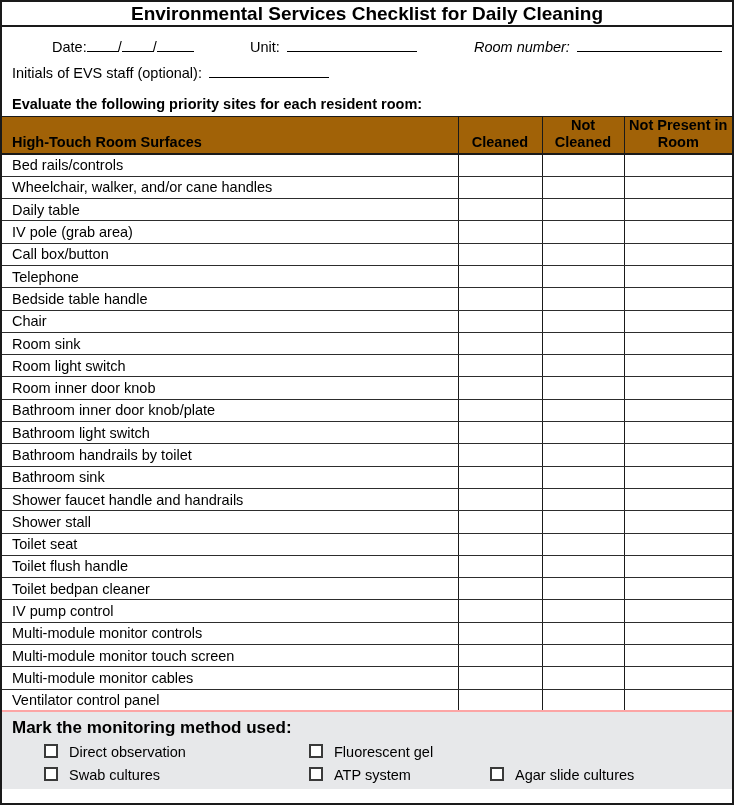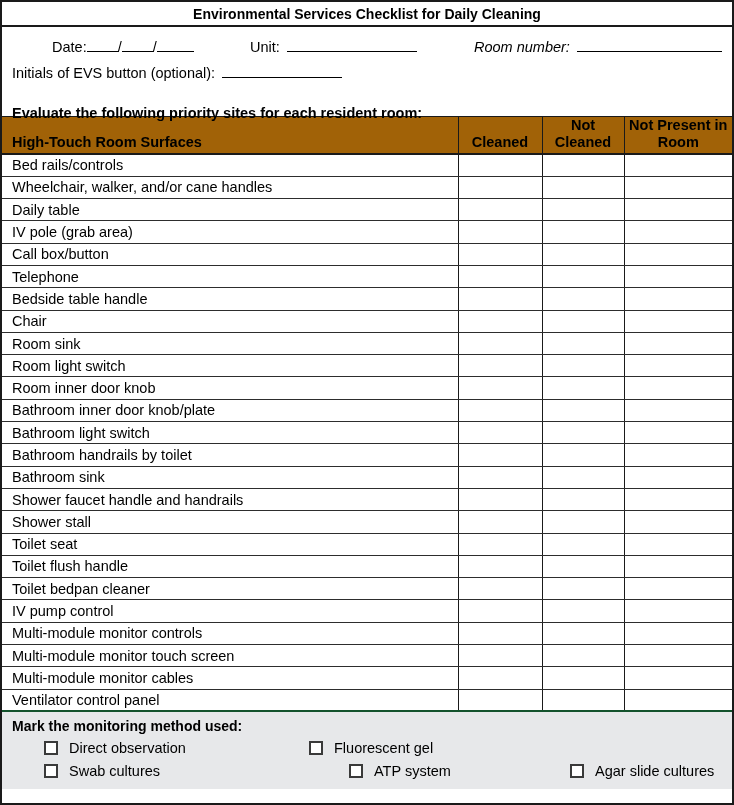--- a/index.html
+++ b/index.html
@@ -18,21 +18,21 @@
   }
 
   
   .title-bar {
     height: 25px;
     border-bottom: 2px solid #1a1a1a;
     display: flex;
     align-items: center;
     justify-content: center;
     font-weight: bold;
-    font-size: 14px;
+    font-size: 19px;
   }
 
   
   .info-section {
     height: 78px;
     padding: 0 0 0 10px;
     font-size: 14.5px;
   }
   .info-row1 { display: flex; align-items: flex-end; margin-top: 11px; margin-left: 40px; }
   .fg-date { width: 198px; }
@@ -43,21 +43,21 @@
     border-bottom: 1.5px solid #000;
     height: 14px;
     vertical-align: baseline;
   }
   .blank-date { width: 31px; }
   .blank-date3 { width: 37px; }
   .blank-unit { width: 130px; margin-left: 7px; }
   .blank-room { width: 145px; margin-left: 7px; }
   .blank-initials { width: 120px; margin-left: 7px; }
   .info-row2 { margin-top: 9px; }
-  .info-row3 { margin-top: 24px; font-weight: bold; font-size: 14.5px; }
+  .info-row3 { margin-top: 15px; font-weight: bold; font-size: 14.5px; }
 
   
   table.checklist {
     width: 100%;
     border-collapse: collapse;
     table-layout: fixed;
     font-size: 14.5px;
   }
   table.checklist col.c-label { width: 456px; }
   table.checklist col.c-cleaned { width: 84px; }
@@ -88,33 +88,33 @@
     height: 22.3px;
     border-bottom: 1px solid #2d2d2d;
     padding: 0;
   }
   table.checklist tbody td.row-label {
     padding-left: 10px;
     text-align: left;
     white-space: nowrap;
     overflow: hidden;
   }
-  table.checklist tbody tr:last-child td { border-bottom: 2px solid #14532d; }
+  table.checklist tbody tr:last-child td { border-bottom: 2px solid #fca5a5; }
 
   
   .monitoring {
     height: 77px;
     background: #e7e8ea;
     padding: 6px 0 0 10px;
     font-size: 14.5px;
   }
-  .mon-heading { font-weight: bold; font-size: 14px; }
+  .mon-heading { font-weight: bold; font-size: 17px; }
   .mon-row { display: flex; align-items: center; margin-top: 6px; padding-left: 32px; }
-  .mon-row2 { margin-top: 7px; gap: 40px; }
-  .mon-item { display: flex; align-items: center; }
+  .mon-row2 { margin-top: 7px; }
+  .mon-item { display: flex; align-items: flex-start; }
   .mon-item-1 { width: 224px; }
   .mon-item-2 { width: 222px; padding-left: 41px; }
   .mon-item-3 { flex: 1; }
   .cb {
     display: inline-block;
     width: 14px;
     height: 14px;
     border: 2px solid #3a3a3a;
     background: #ffffff;
     margin-right: 11px;
@@ -127,21 +127,21 @@
 <div class="page">
 
   <div class="title-bar">Environmental Services Checklist for Daily Cleaning</div>
 
   <div class="info-section">
     <div class="info-row1">
       <div class="fg-date"><span>Date:</span><span class="blank blank-date"></span><span>/</span><span class="blank blank-date"></span><span>/</span><span class="blank blank-date3"></span></div>
       <div class="fg-unit"><span>Unit:</span><span class="blank blank-unit"></span></div>
       <div class="fg-room"><span>Room number:</span><span class="blank blank-room"></span></div>
     </div>
-    <div class="info-row2"><span>Initials of EVS button (optional):</span><span class="blank blank-initials"></span></div>
+    <div class="info-row2"><span>Initials of EVS staff (optional):</span><span class="blank blank-initials"></span></div>
     <div class="info-row3">Evaluate the following priority sites for each resident room:</div>
   </div>
 
   <table class="checklist">
     <colgroup>
       <col class="c-label">
         <col class="c-cleaned">
         <col class="c-notcleaned">
         <col class="c-notpresent">
     </colgroup>

